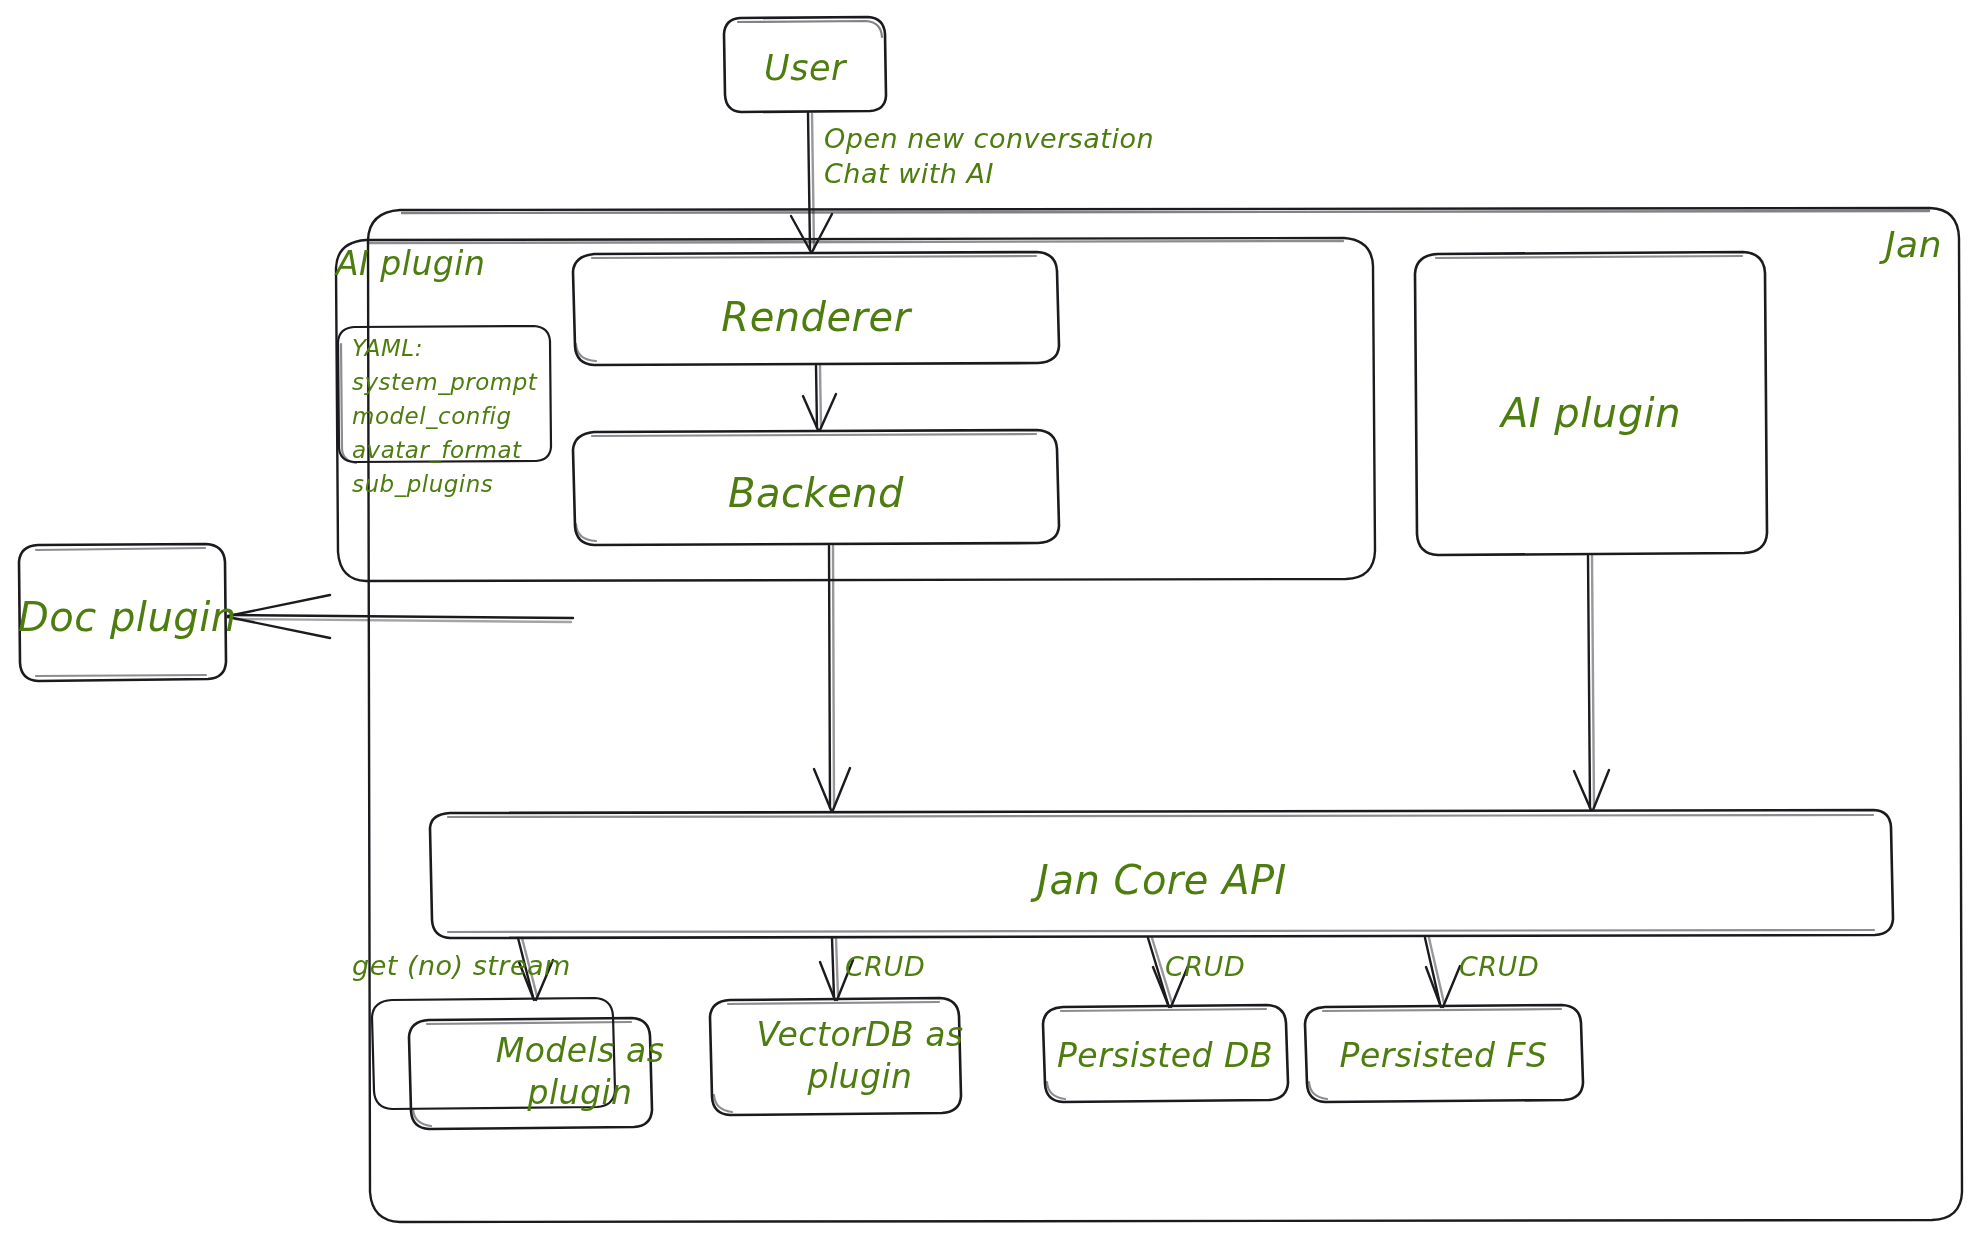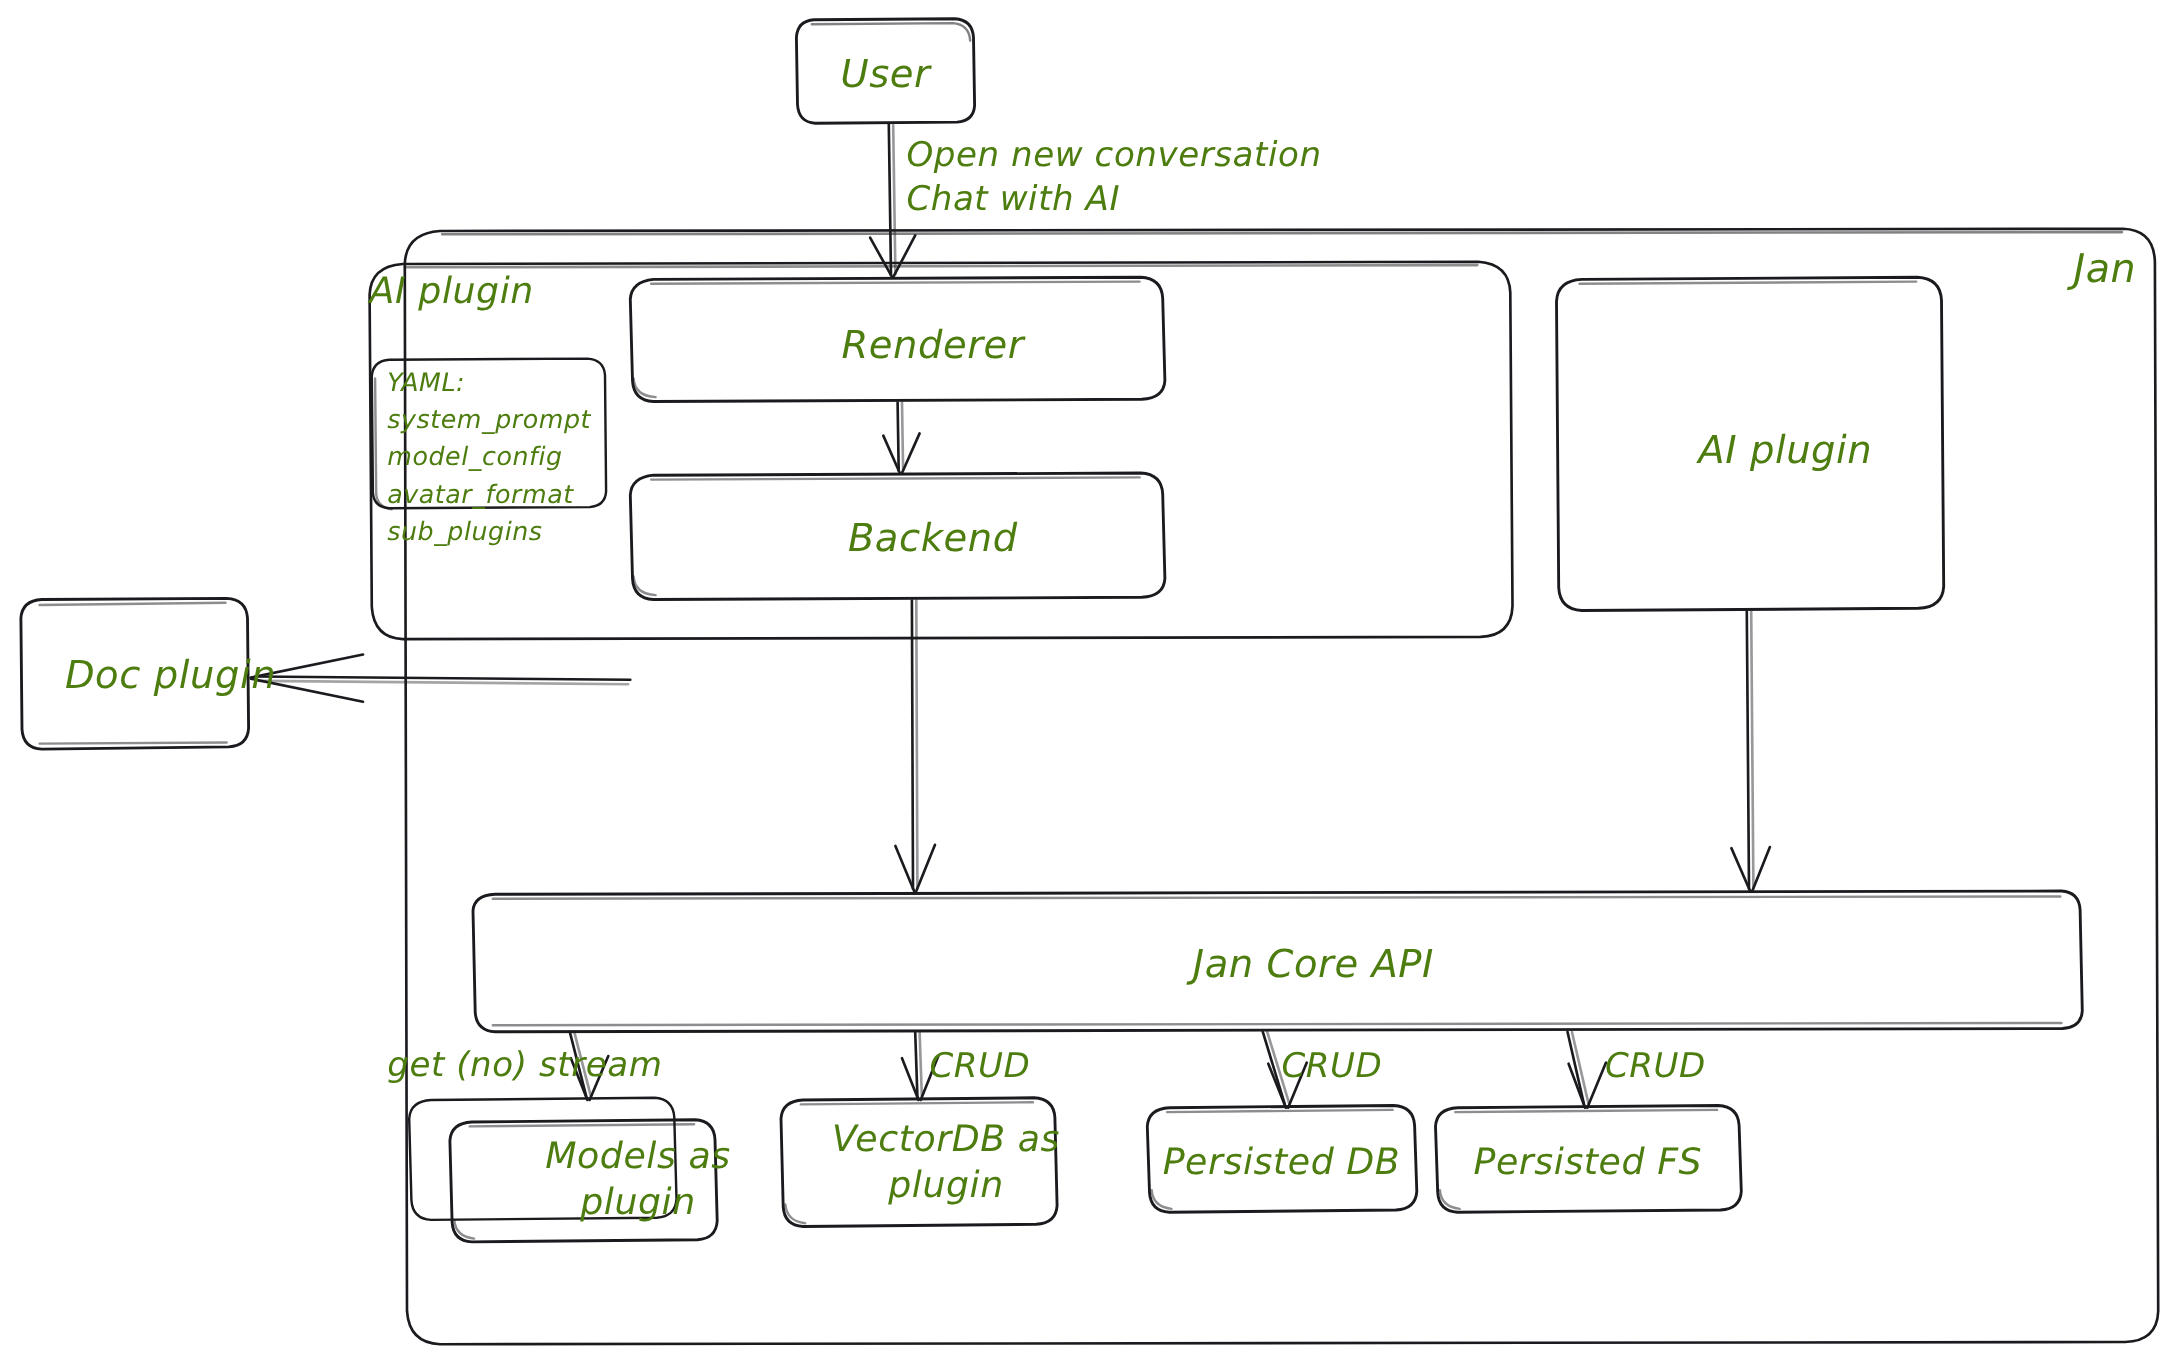--- a/index.html
+++ b/index.html
@@ -17,24 +17,24 @@
     font-family:"DejaVu Sans",sans-serif;
     font-style:italic;
     letter-spacing:0.5px;
     white-space:pre;
     line-height:1.28;
     text-align:center;
     user-select:none;
   }
   .lbl.left{text-align:left;}
   .t-user{font-size:35px;}
-  .t-node{font-size:35px;padding-left:32px;}
+  .t-node{font-size:40px;}
   .t-node2{font-size:33px;}
   .t-group{font-size:33px;}
-  .t-edge{font-size:31px;}
+  .t-edge{font-size:27px;}
   .t-yaml{font-size:23px;line-height:1.48;}
   .t-jan{font-size:36px;}
 </style>
 </head>
 <body>
 
 <div id="stage">
 
   <svg id="diagram" viewBox="0 0 1981 1246">
 

